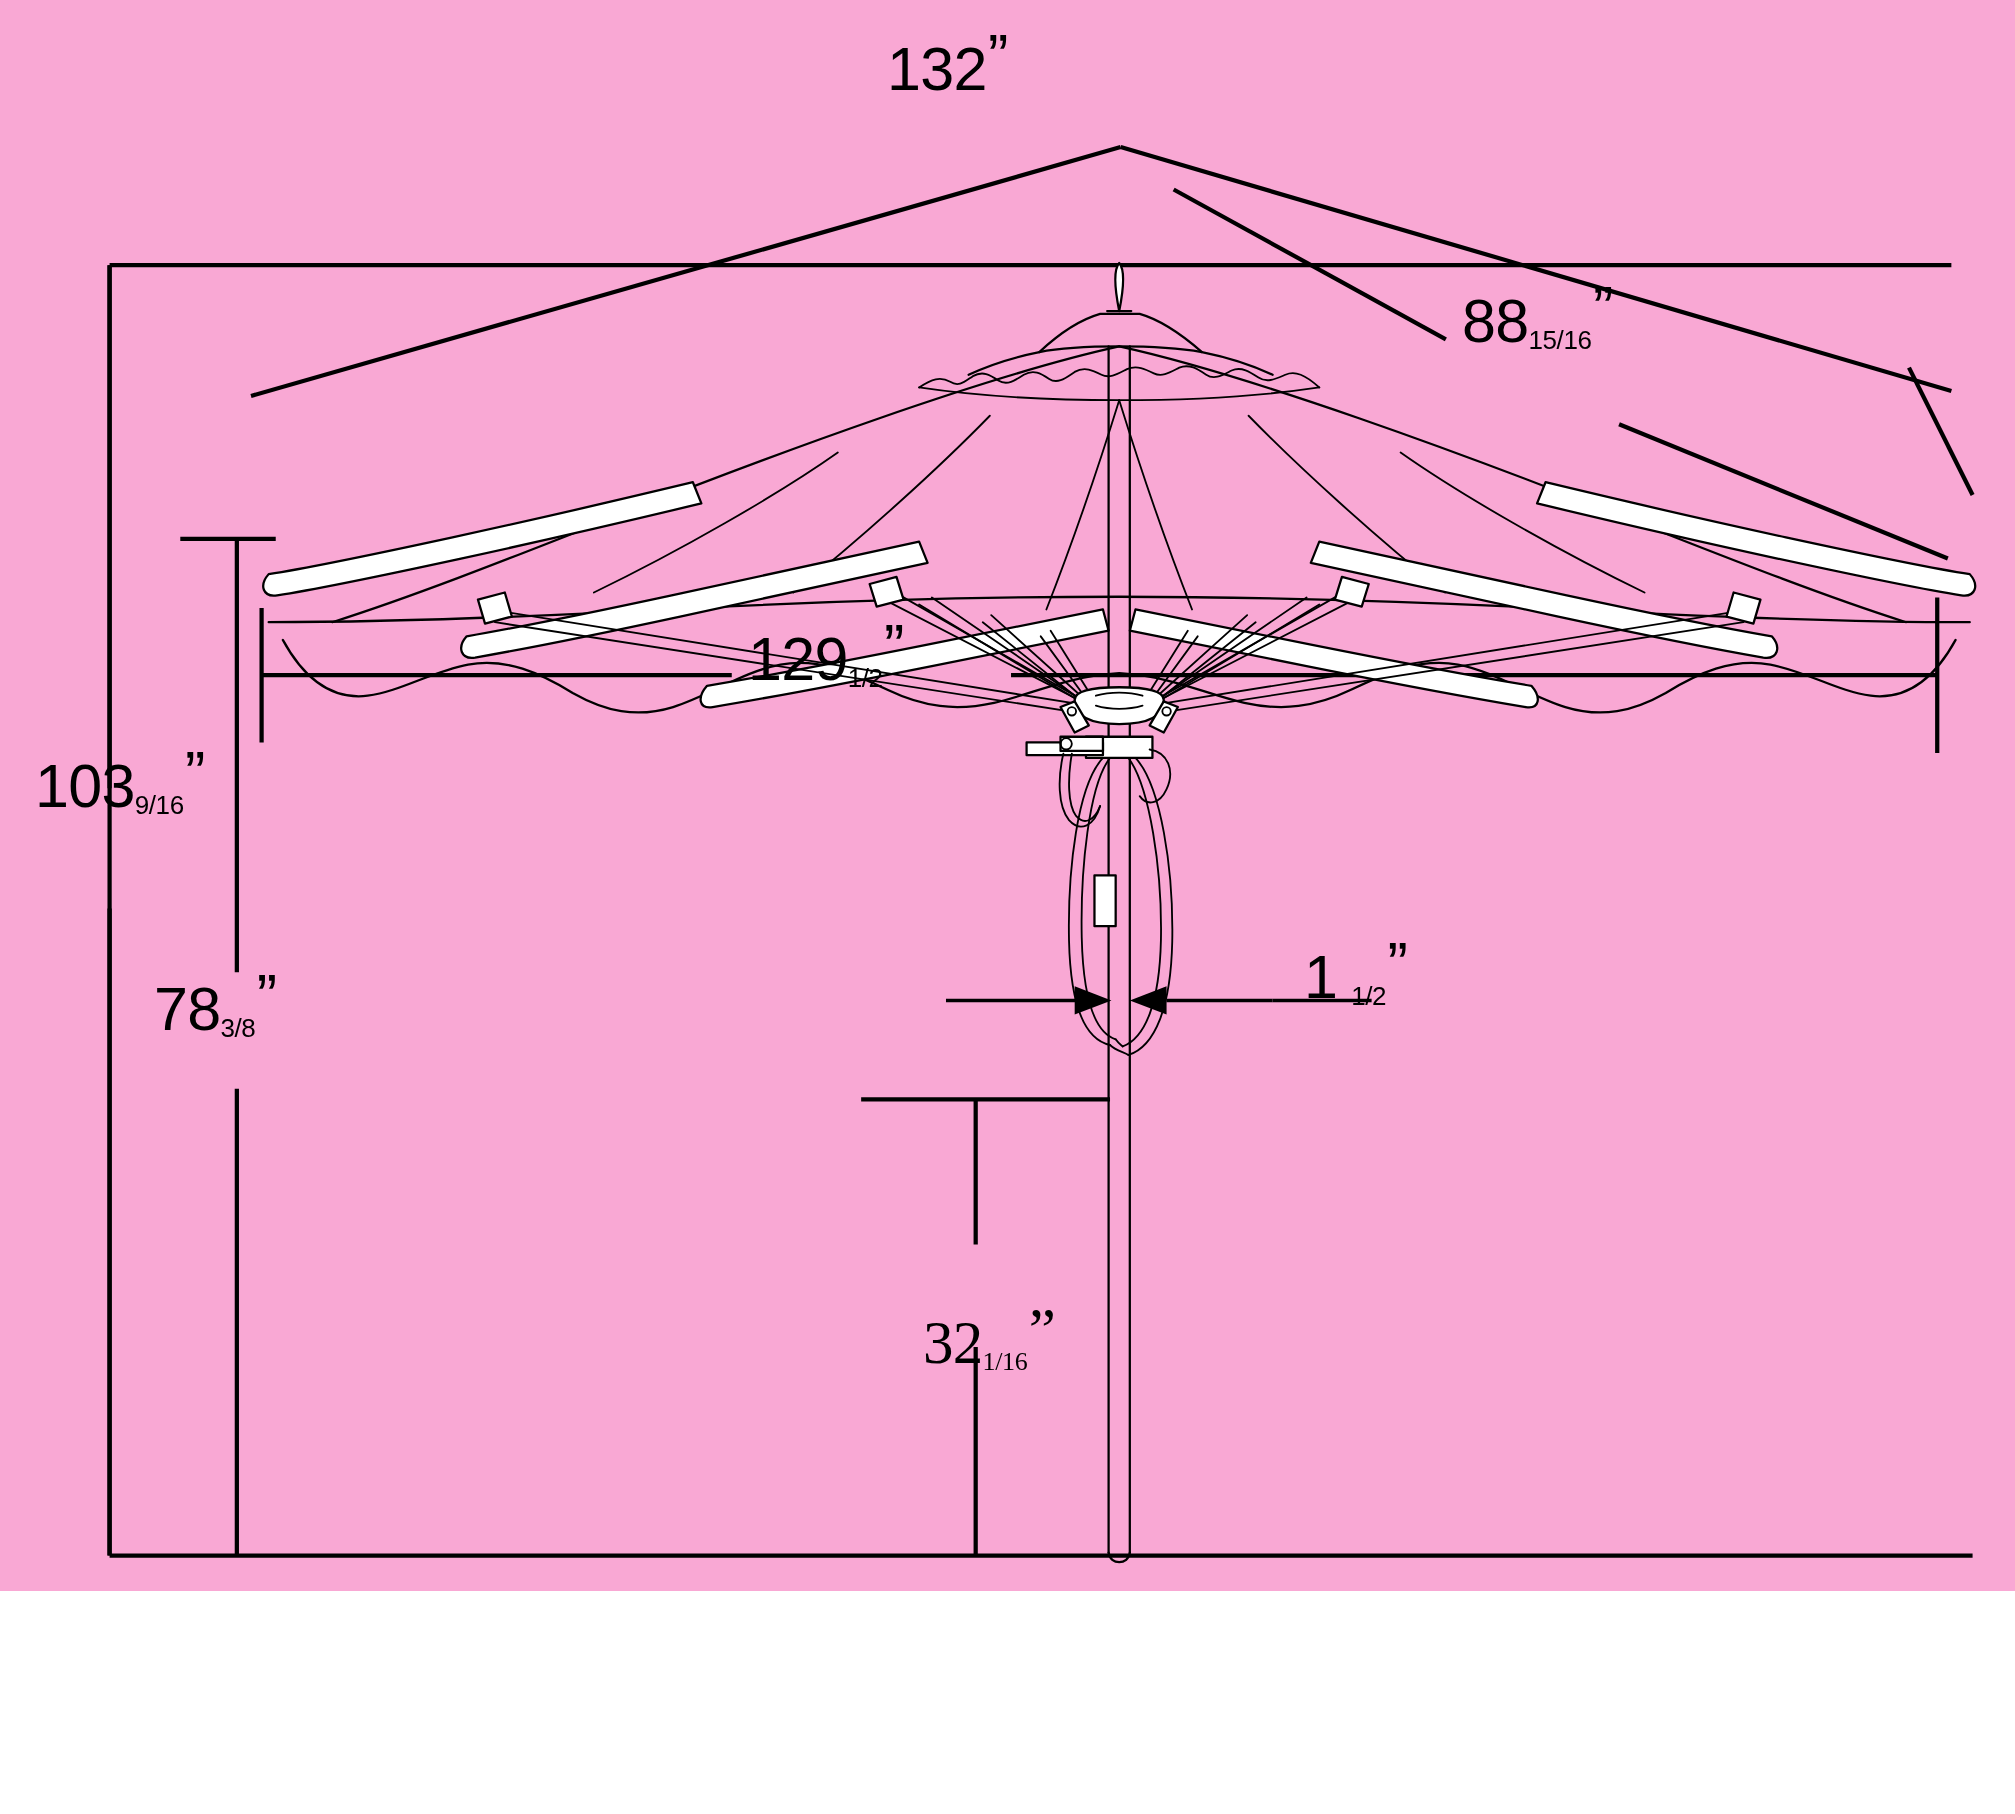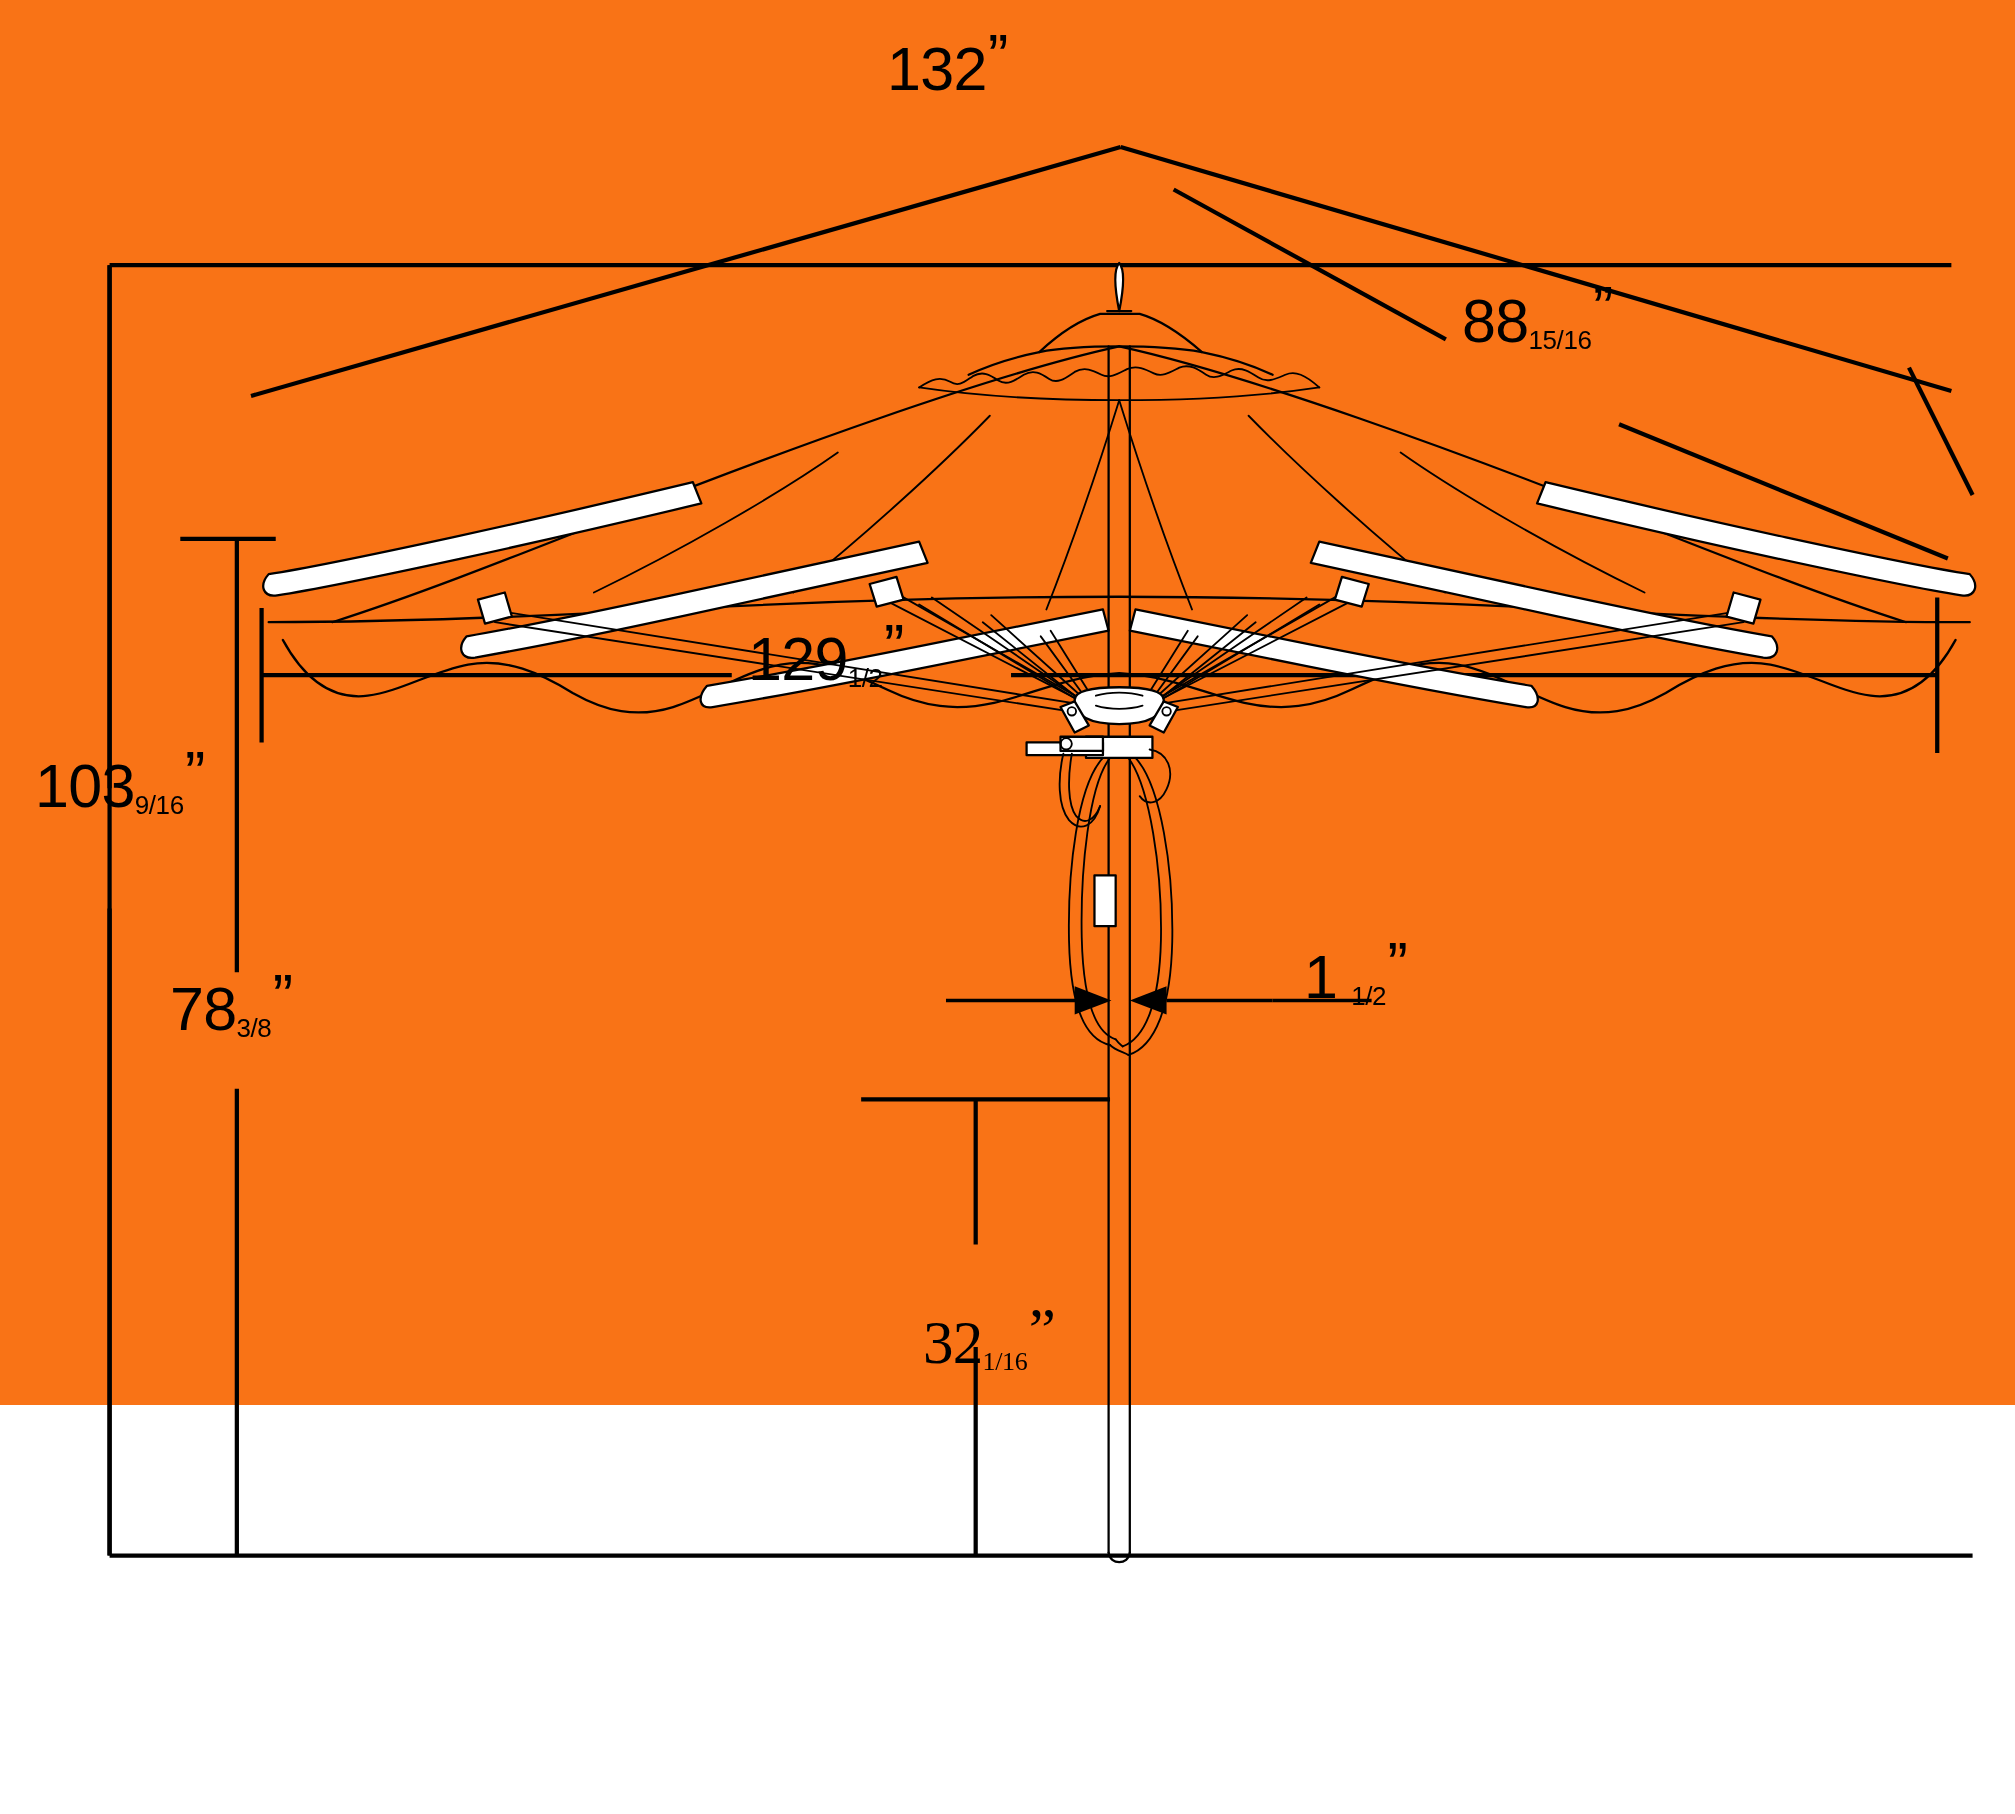--- a/index.html
+++ b/index.html
@@ -9,22 +9,22 @@
   }
   body {
     width: 2015px;
     height: 1815px;
     font-family: "Liberation Sans", sans-serif;
     overflow: hidden;
   }
   #drawing-root {
     position: relative;
     width: 2015px;
-    height: 1405px;
-    background: #f97316;
+    height: 1591px;
+    background: #f9a8d4;
   }
   svg.tech-drawing {
     position: absolute;
     top: 0;
     left: 0;
     width: 2015px;
     height: 1815px;
     display: block;
   }
   .dim-line {
@@ -382,21 +382,21 @@
   </div>
 
   <div class="dim-label" style="left:748px; top:629px;">
     <span class="whole">129</span><span class="frac">1/2</span><span class="inch">”</span>
   </div>
 
   <div class="dim-label" style="left:35px; top:756px;">
     <span class="whole">103</span><span class="frac">9/16</span><span class="inch">”</span>
   </div>
 
-  <div class="dim-label" style="left:170px; top:979px;">
+  <div class="dim-label" style="left:154px; top:979px;">
     <span class="whole">78</span><span class="frac">3/8</span><span class="inch">”</span>
   </div>
 
   <div class="dim-label" style="left:1304px; top:947px;">
     <span class="whole">1</span><span class="gap"></span><span class="frac">1/2</span><span class="inch">”</span>
   </div>
 
   <div class="dim-label" style="left:923px; top:1312px;font-family:Liberation Serif, serif;">
     <span class="whole">32</span><span class="frac">1/16</span><span class="inch">”</span>
   </div>

